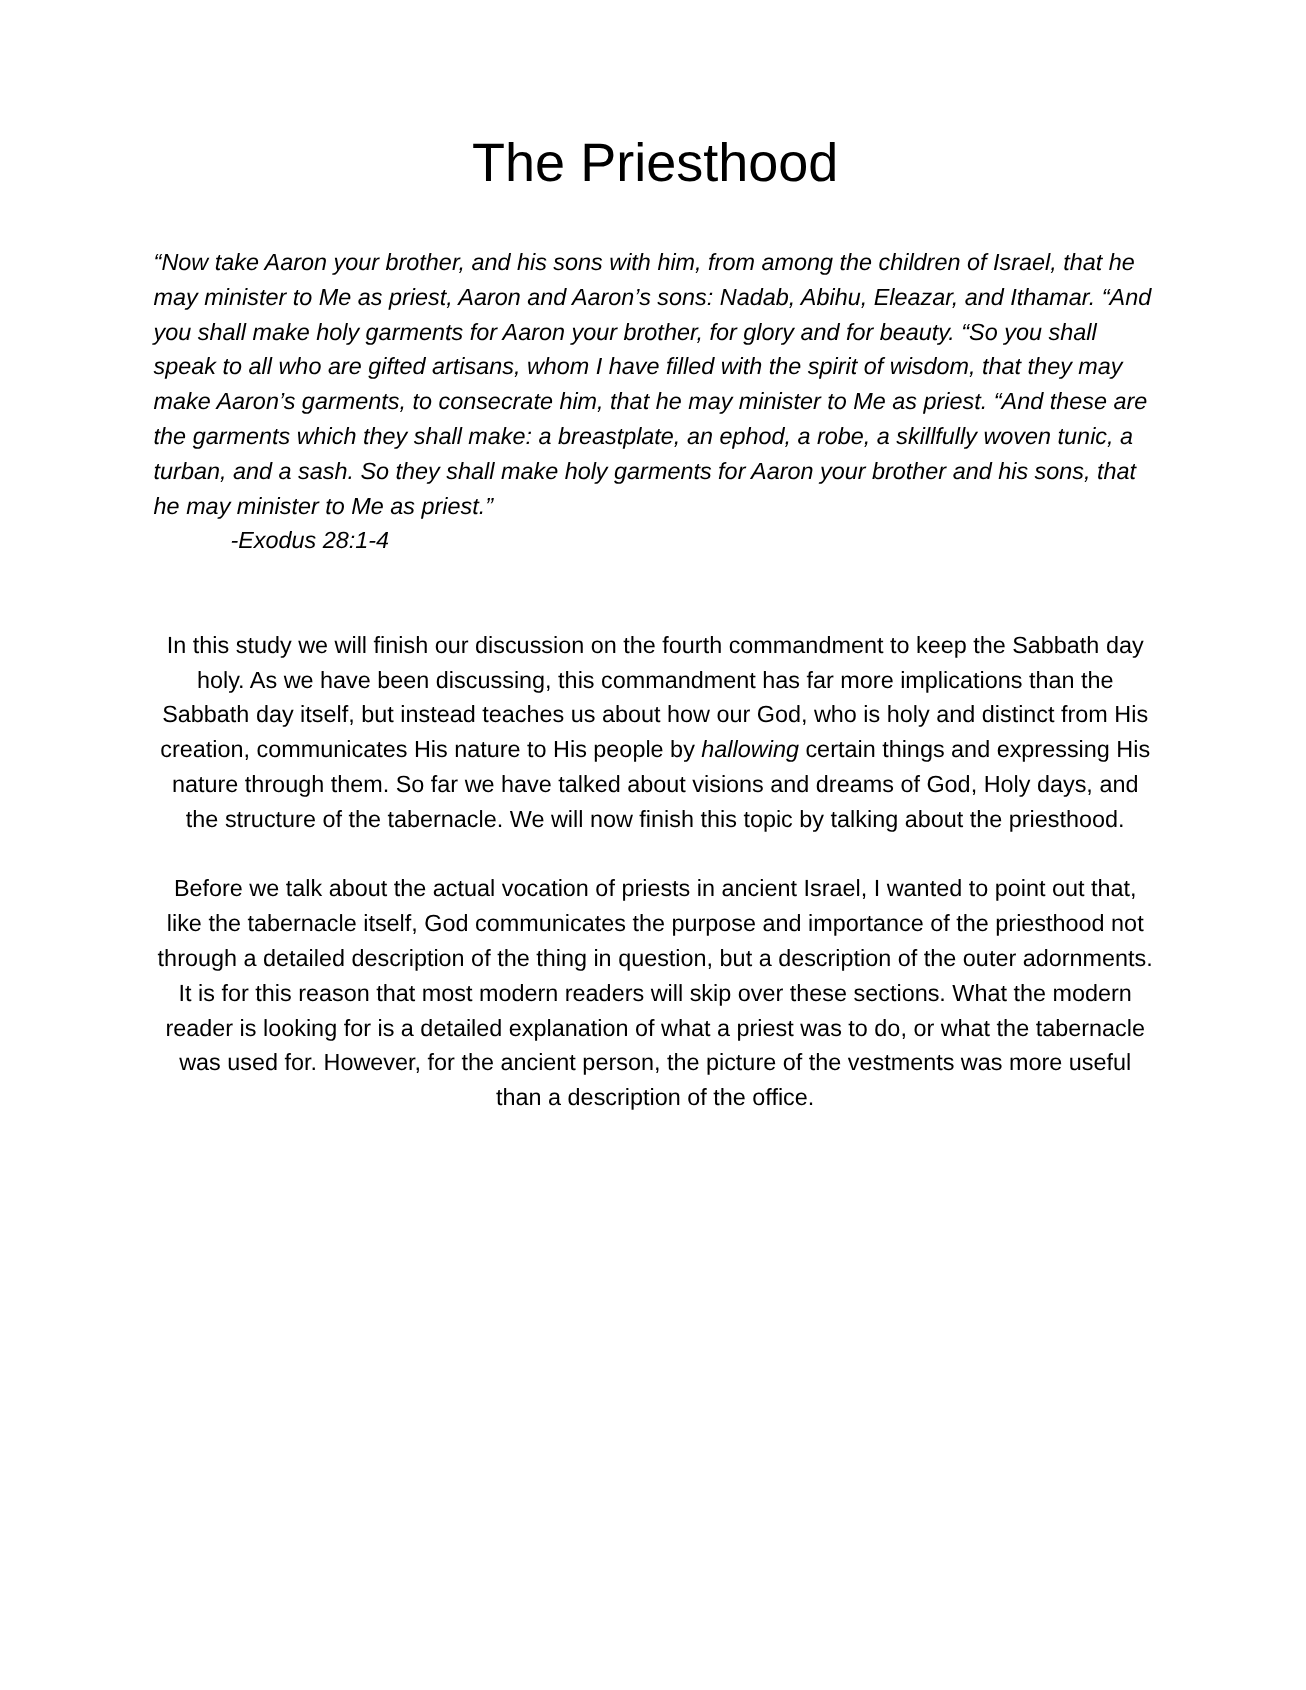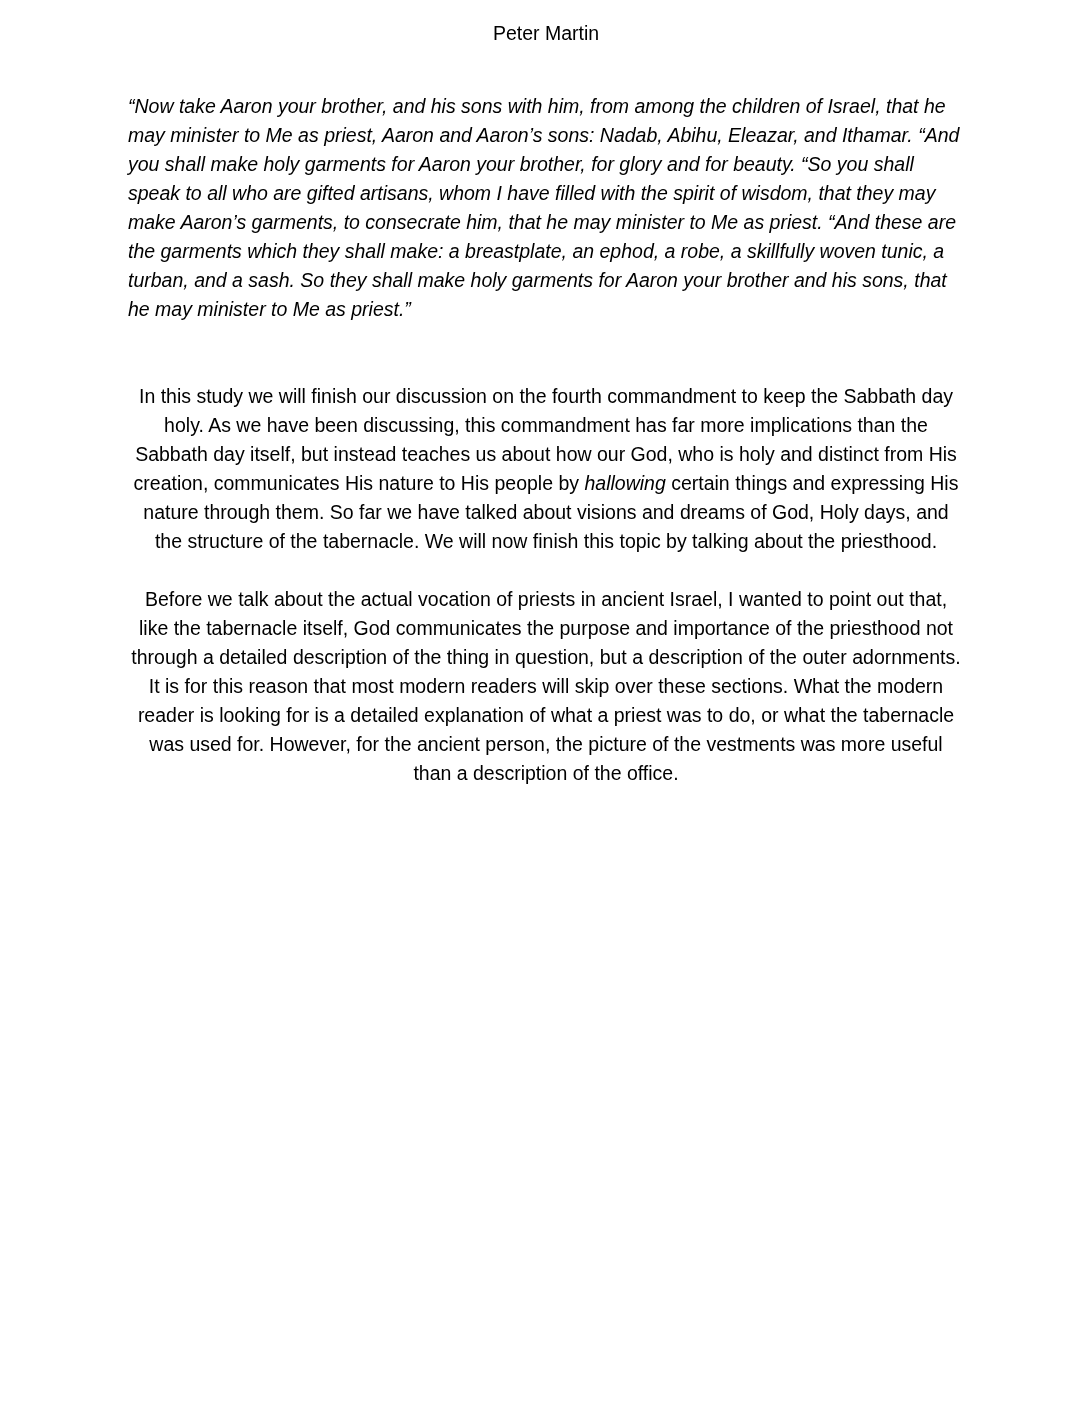--- a/index.html
+++ b/index.html
@@ -75,27 +75,28 @@
   .spacer-line {
     height: 29px;
   }
 </style>
 </head>
 <body>
 
 <div class="page">
   <div class="content">
 
+    <h1 class="doc-title">The Priesthood</h1>
 
     <div class="byline">
-      <div>Peter Martin</div>
     </div>
 
     <div class="quote-block">
       <p class="quote-body">“Now take Aaron your brother, and his sons with him, from among the children of Israel, that he may minister to Me as priest, Aaron and Aaron’s sons: Nadab, Abihu, Eleazar, and Ithamar. “And you shall make holy garments for Aaron your brother, for glory and for beauty. “So you shall speak to all who are gifted artisans, whom I have filled with the spirit of wisdom, that they may make Aaron’s garments, to consecrate him, that he may minister to Me as priest. “And these are the garments which they shall make: a breastplate, an ephod, a robe, a skillfully woven tunic, a turban, and a sash. So they shall make holy garments for Aaron your brother and his sons, that he may minister to Me as priest.”</p>
+      <p class="quote-citation">-Exodus 28:1-4</p>
     </div>
 
     <div class="spacer-line"></div>
 
     <p class="body-paragraph"><span>In this study we will finish our discussion on the fourth commandment to keep the Sabbath day holy. As we have been discussing, this commandment has far more implications than the Sabbath day itself, but instead teaches us about how our God, who is holy and distinct from His creation, communicates His nature to His people by </span><em>hallowing</em><span> certain things and expressing His nature through them. So far we have talked about visions and dreams of God, Holy days, and the structure of the tabernacle. We will now finish this topic by talking about the priesthood.</span></p>
 
     <p class="body-paragraph">Before we talk about the actual vocation of priests in ancient Israel, I wanted to point out that, like the tabernacle itself, God communicates the purpose and importance of the priesthood not through a detailed description of the thing in question, but a description of the outer adornments. It is for this reason that most modern readers will skip over these sections. What the modern reader is looking for is a detailed explanation of what a priest was to do, or what the tabernacle was used for. However, for the ancient person, the picture of the vestments was more useful than a description of the office.</p>
 
   </div>
 </div>

